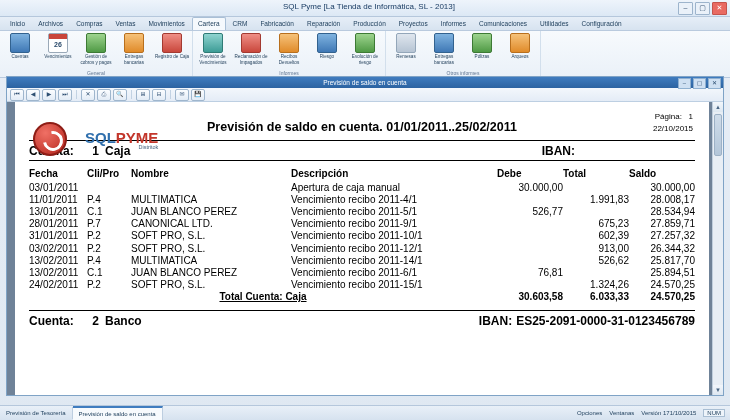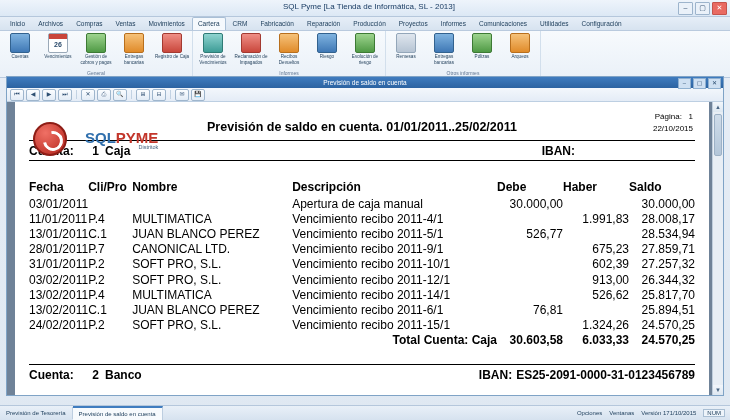--- a/index.html
+++ b/index.html
@@ -91,30 +91,30 @@
   .doctitle{text-align:center;font-size:12.5px;font-weight:bold;margin:10px 0 6px 0;}
 
   .rule{height:1px;background:#000;margin:0 14px;}
   .acct{display:flex;margin:3px 14px 2px 14px;font-size:12px;}
   .acct .lb{font-weight:bold;width:54px;}
   .acct .num{font-weight:bold;width:16px;text-align:right;padding-right:6px;}
   .acct .nm{font-weight:bold;}
   .acct .iban{margin-left:auto;font-weight:bold;padding-right:120px;}
   .acct .ibanv{font-weight:bold;}
 
-  table.grid{width:calc(100% - 28px);margin:16px 14px;border-collapse:collapse;font-size:12px;}
+  table.grid{width:calc(100% - 28px);margin:4px 14px;border-collapse:collapse;font-size:10px;}
   table.grid th{font-weight:bold;text-align:left;padding:3px 0 2px 0;}
   table.grid td{padding:0.6px 0;}
   .c-fecha{width:58px;}
   .c-cli{width:44px;}
   .c-nom{width:160px;}
   .c-desc{width:auto;}
   .c-debe,.c-haber,.c-saldo{text-align:right;width:66px;}
   .totrow td{font-weight:bold;padding-top:6px;}
-  .totlabel{text-align:right;}
+  .totlabel{text-align:center;text-decoration:underline;}
 
   
   .status{position:absolute;left:0;right:0;bottom:0;height:14px;
           background:linear-gradient(#e9f0f8,#d6e2ef);border-top:1px solid #b5c7dc;
           display:flex;align-items:center;font-size:6px;color:#234360;}
   .stab{height:12px;display:flex;align-items:center;padding:0 6px;border-right:1px solid #bdcee0;}
   .stab.active{background:#f7fafd;border-top:2px solid #3f7cbf;}
   .status .right{margin-left:auto;display:flex;align-items:center;gap:7px;padding-right:5px;}
   .numlock{border:1px solid #a9bed3;padding:0 3px;background:#eef4fa;}
 </style>
@@ -296,21 +296,21 @@
         <div class="rule"></div>
 
         <table class="grid">
           <thead>
             <tr>
               <th class="c-fecha">Fecha</th>
               <th class="c-cli">Cli/Pro</th>
               <th class="c-nom">Nombre</th>
               <th class="c-desc">Descripción</th>
               <th class="c-debe">Debe</th>
-              <th class="c-haber">Haber</th>
+              <th class="c-haber">Total</th>
               <th class="c-saldo">Saldo</th>
             </tr>
           </thead>
           <tbody>
             <tr>
               <td>03/01/2011</td>
               <td></td>
               <td></td>
               <td>Apertura de caja manual</td>
               <td class="c-debe">30.000,00</td>

